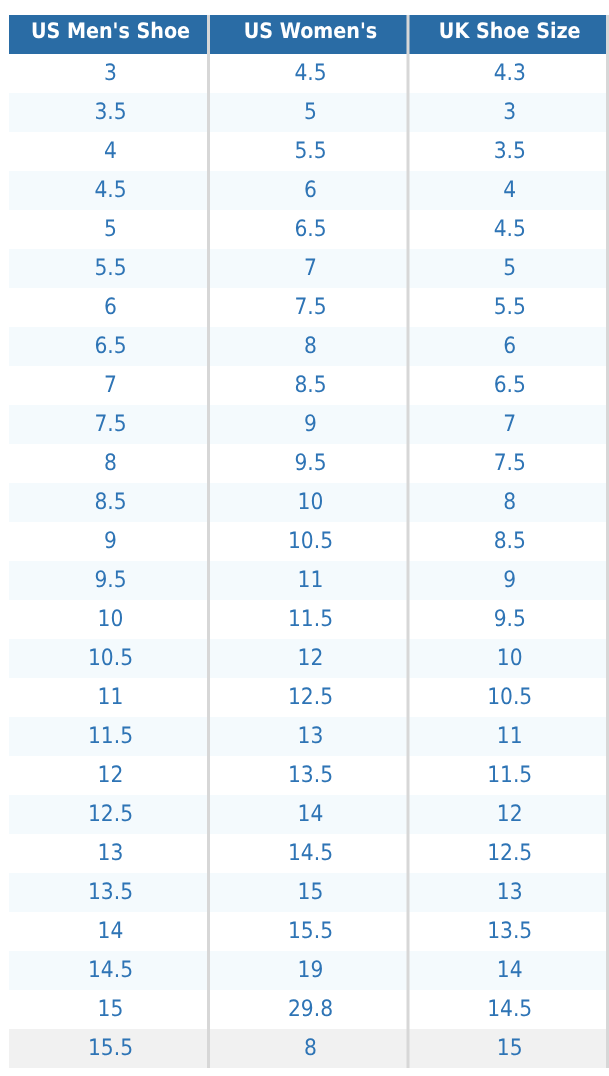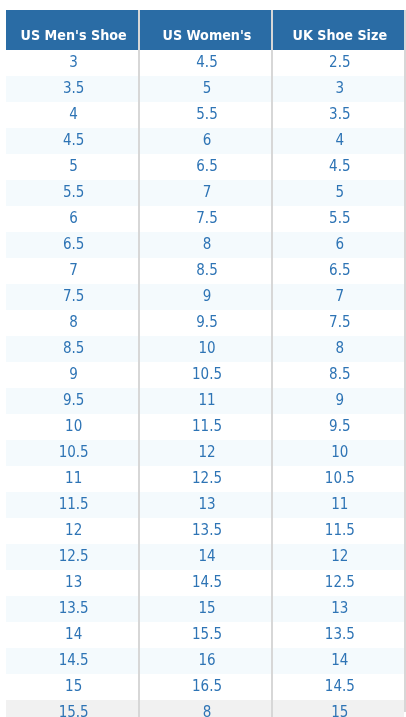--- a/index.html
+++ b/index.html
@@ -47,21 +47,21 @@
   table.size-table col.c3 { width: 132px; }
 
   thead th {
     background: #2a6ca5;
     color: #ffffff;
     font-family: "DejaVu Sans", "Liberation Sans", sans-serif;
     font-stretch: condensed;
     font-size: 14.2px;
     font-weight: bold;
     line-height: 18px;
-    padding: 16px 0 6px 3px;
+    padding: 2px 0 6px 3px;
     text-align: center;
     border-right: 2px solid #d7d7d7;
     white-space: nowrap;
   }
   thead th:last-child { border-right: none; }
 
   tbody td {
     font-family: "DejaVu Sans", "Liberation Sans", sans-serif;
     font-stretch: condensed;
     font-size: 15px;
@@ -91,21 +91,21 @@
         <tr>
           <th>US Men's Shoe</th>
           <th>US Women's</th>
           <th>UK Shoe Size</th>
         </tr>
       </thead>
       <tbody id="tbody">
           <tr>
             <td>3</td>
             <td>4.5</td>
-            <td>2.5</td>
+            <td>4.3</td>
           </tr>
           <tr class="alt">
             <td>3.5</td>
             <td>5</td>
             <td>3</td>
           </tr>
           <tr>
             <td>4</td>
             <td>5.5</td>
             <td>3.5</td>
@@ -205,26 +205,26 @@
             <td>15</td>
             <td>13</td>
           </tr>
           <tr>
             <td>14</td>
             <td>15.5</td>
             <td>13.5</td>
           </tr>
           <tr class="alt">
             <td>14.5</td>
-            <td>16</td>
+            <td>19</td>
             <td>14</td>
           </tr>
           <tr>
             <td>15</td>
-            <td>16.5</td>
+            <td>29.8</td>
             <td>14.5</td>
           </tr>
           <tr class="last">
             <td>15.5</td>
             <td>8</td>
             <td>15</td>
           </tr>
         </tbody>
     </table>
   </div>

